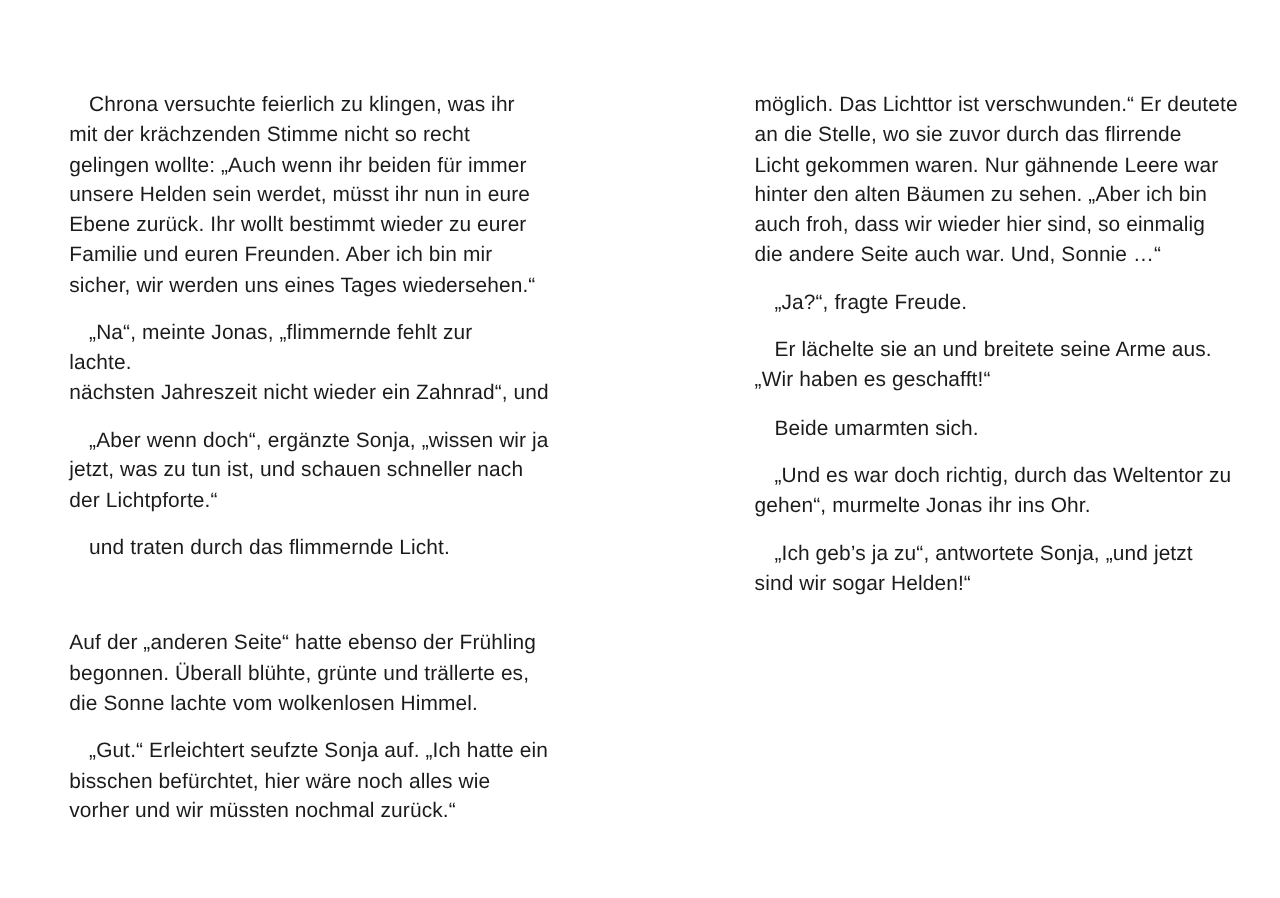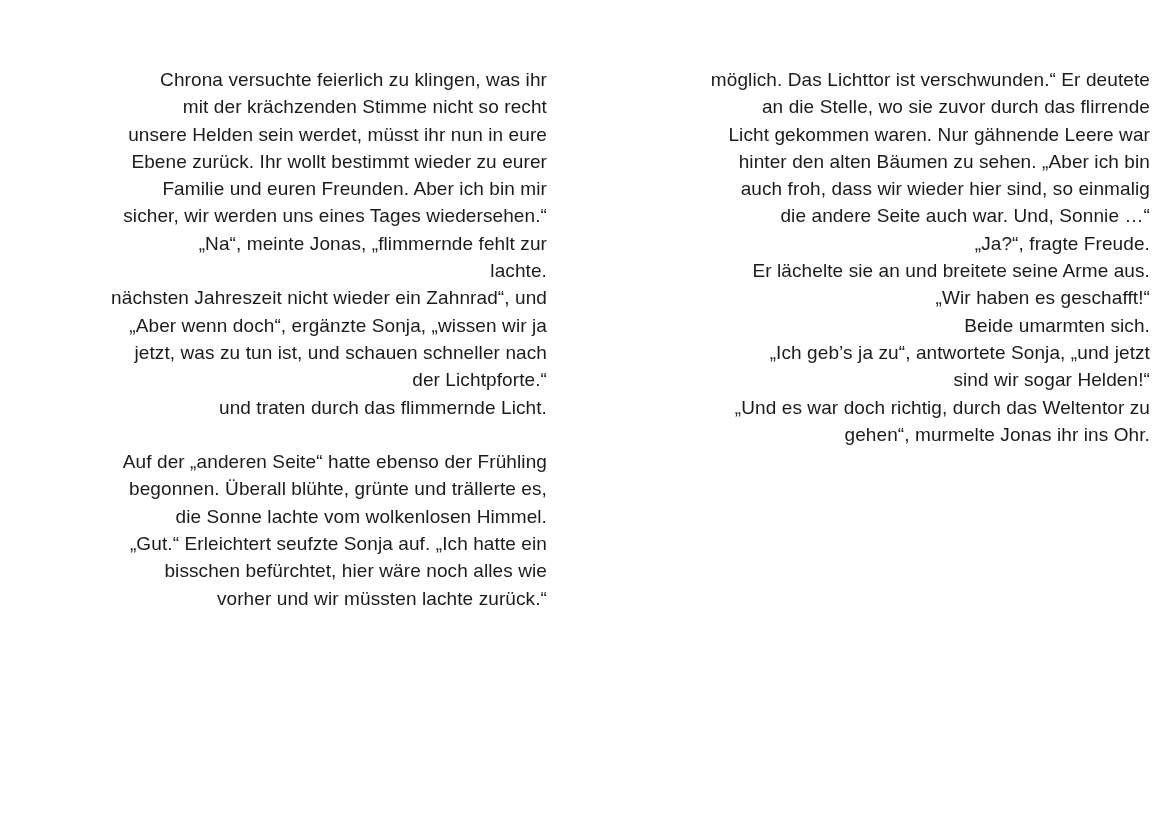--- a/index.html
+++ b/index.html
@@ -19,33 +19,34 @@
     color: #1b1b1b;
     letter-spacing: 0.1px;
   }
   .column {
     position: absolute;
     top: 66px;
     white-space: nowrap;
   }
   .col-left  { left: 47px;  width: 500px; }
   .col-right { left: 670px; width: 480px; }
-  .para { margin: 0; text-align: right; }
+  .para { margin: 16px; }
   .para.indent .line:first-child { padding-left: 18px; }
   .line { height: 27.3px; }
   .spacer { height: 27.3px; }
 </style>
 </head>
 <body>
 
 <div class="page">
   <div class="column col-left">
       <div class="para indent">
         <div class="line">Chrona versuchte feierlich zu klingen, was ihr</div>
         <div class="line">mit der krächzenden Stimme nicht so recht</div>
+        <div class="line">gelingen wollte: „Auch wenn ihr beiden für immer</div>
         <div class="line">unsere Helden sein werdet, müsst ihr nun in eure</div>
         <div class="line">Ebene zurück. Ihr wollt bestimmt wieder zu eurer</div>
         <div class="line">Familie und euren Freunden. Aber ich bin mir</div>
         <div class="line">sicher, wir werden uns eines Tages wiedersehen.“</div>
       </div>
       <div class="para indent">
         <div class="line">„Na“, meinte Jonas, „flimmernde fehlt zur</div>
         <div class="line">lachte.</div>
         <div class="line">nächsten Jahreszeit nicht wieder ein Zahnrad“, und</div>
       </div>
@@ -59,21 +60,21 @@
       </div>
       <div class="spacer"></div>
       <div class="para">
         <div class="line">Auf der „anderen Seite“ hatte ebenso der Frühling</div>
         <div class="line">begonnen. Überall blühte, grünte und trällerte es,</div>
         <div class="line">die Sonne lachte vom wolkenlosen Himmel.</div>
       </div>
       <div class="para indent">
         <div class="line">„Gut.“ Erleichtert seufzte Sonja auf. „Ich hatte ein</div>
         <div class="line">bisschen befürchtet, hier wäre noch alles wie</div>
-        <div class="line">vorher und wir müssten lachte zurück.“</div>
+        <div class="line">vorher und wir müssten nochmal zurück.“</div>
       </div>
     </div>
   <div class="column col-right">
       <div class="para">
         <div class="line">möglich. Das Lichttor ist verschwunden.“ Er deutete</div>
         <div class="line">an die Stelle, wo sie zuvor durch das flirrende</div>
         <div class="line">Licht gekommen waren. Nur gähnende Leere war</div>
         <div class="line">hinter den alten Bäumen zu sehen. „Aber ich bin</div>
         <div class="line">auch froh, dass wir wieder hier sind, so einmalig</div>
         <div class="line">die andere Seite auch war. Und, Sonnie …“</div>
@@ -82,21 +83,21 @@
         <div class="line">„Ja?“, fragte Freude.</div>
       </div>
       <div class="para indent">
         <div class="line">Er lächelte sie an und breitete seine Arme aus.</div>
         <div class="line">„Wir haben es geschafft!“</div>
       </div>
       <div class="para indent">
         <div class="line">Beide umarmten sich.</div>
       </div>
       <div class="para indent">
+        <div class="line">„Und es war doch richtig, durch das Weltentor zu</div>
+        <div class="line">gehen“, murmelte Jonas ihr ins Ohr.</div>
+      </div>
+      <div class="para indent">
         <div class="line">„Ich geb’s ja zu“, antwortete Sonja, „und jetzt</div>
         <div class="line">sind wir sogar Helden!“</div>
-      </div>
-      <div class="para indent">
-        <div class="line">„Und es war doch richtig, durch das Weltentor zu</div>
-        <div class="line">gehen“, murmelte Jonas ihr ins Ohr.</div>
       </div>
     </div>
 </div>
 
 </body></html>

